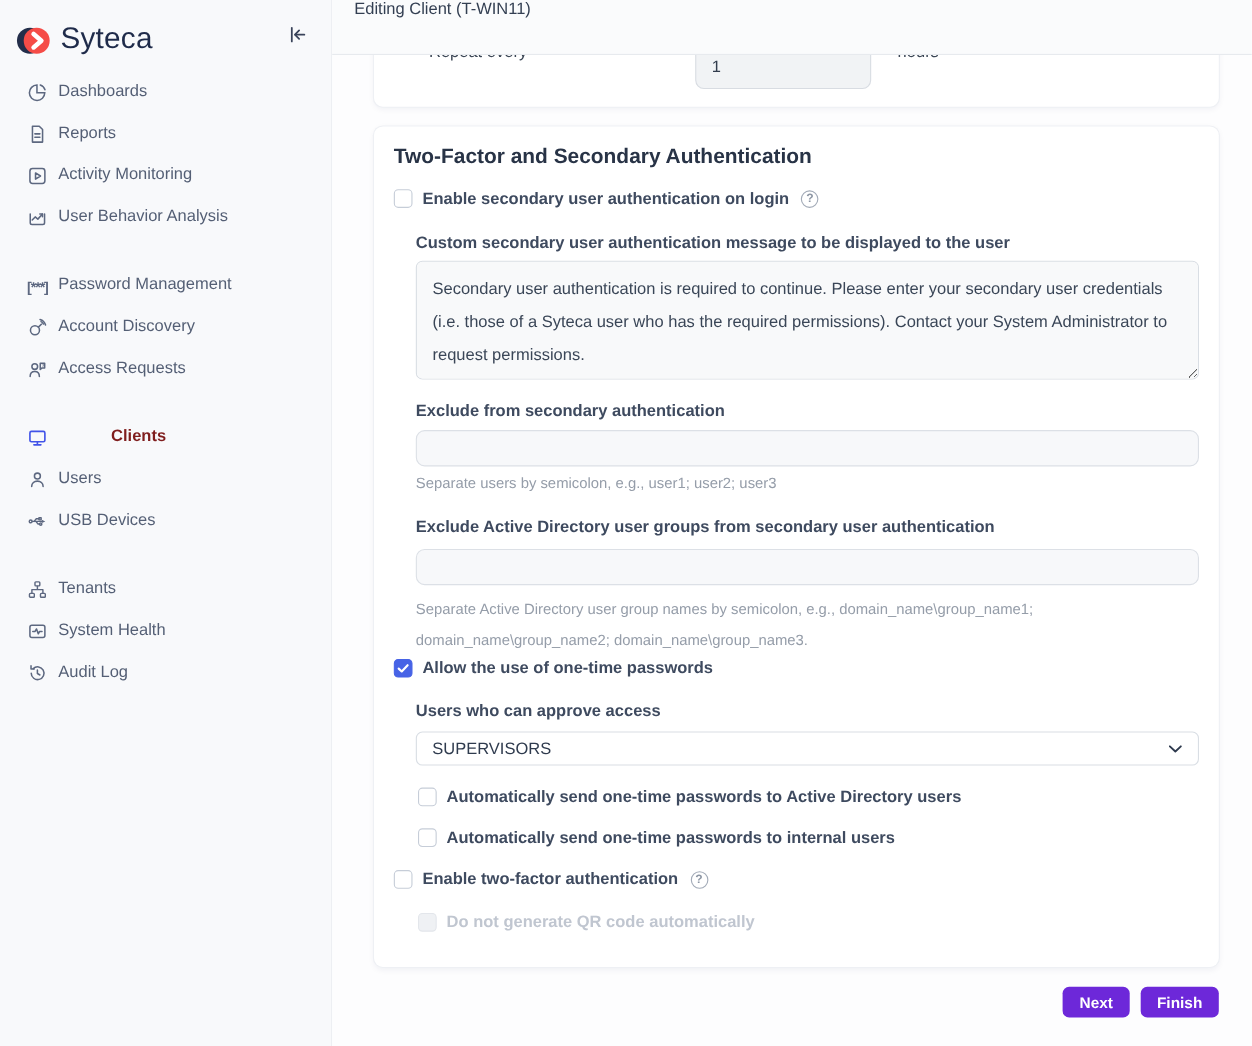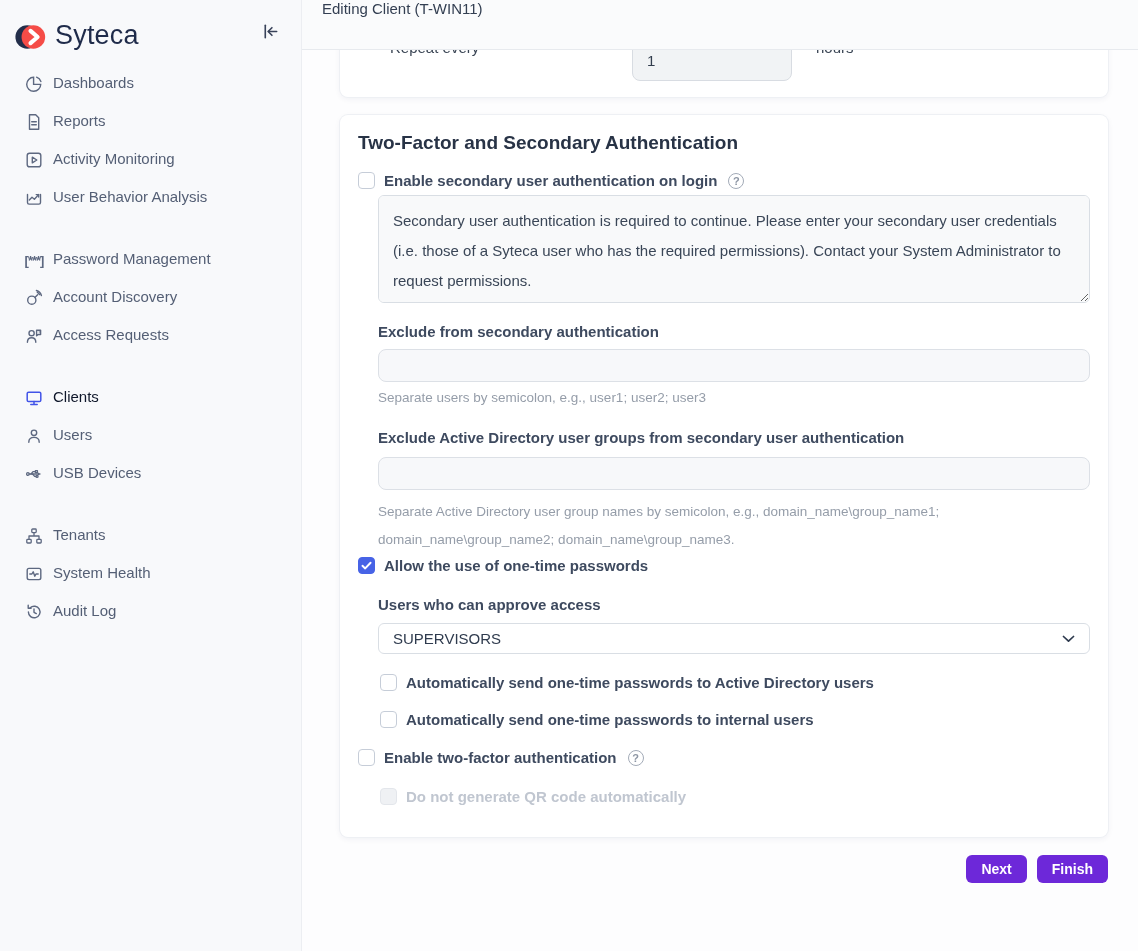--- a/index.html
+++ b/index.html
@@ -12,21 +12,21 @@
   .logo-row { display:flex; align-items:flex-start; padding:20px 20px 0 14px; height:56px; }
   .logo-mark { width:34px; height:34px; flex-shrink:0; }
   .logo-text { font-size:27px; color:#1f2b4a; margin-left:7px; letter-spacing:.2px; font-weight:500; }
   .collapse-btn { margin-left:auto; width:22px; height:22px; cursor:pointer; display:flex; align-items:center; justify-content:center; }
   .nav-group { list-style:none; }
   .nav-group.g1 { margin-top:18px; }
   .nav-group.g2, .nav-group.g3, .nav-group.g4 { margin-top:24px; }
   .nav-item { height:38px; display:flex; padding-left:24px; cursor:pointer; color:#545f75; font-size:15px; }
   .nav-item .nicon { width:20px; height:20px; margin-right:9px; display:flex; align-items:center; justify-content:center; flex-shrink:0; }
   .nav-item .nicon svg { stroke:#5d6880; }
-  .nav-item.active { color:#0f172a; font-weight:400; }
+  .nav-item.active { color:#7f1d1d; font-weight:700;gap:48px; }
   .nav-item.active .nicon svg { stroke:#4254e8; }
   .glyph-icon { font-family:"Liberation Sans", sans-serif; font-size:13px; font-weight:700; letter-spacing:-1px; color:#5d6880; white-space:nowrap; }
 
   
   .main { flex:1; display:flex; flex-direction:column; background:#fdfdfe; min-width:0; }
   .topbar { height:50px; flex-shrink:0; background:#fafbfc; border-bottom:1px solid #e7eaee; display:flex; align-items:flex-start; padding-left:20px; position:relative; z-index:5; }
   .topbar-title { font-size:15px; color:#333f52; }
   .content { flex:1; padding:0 30px 0 38px; overflow:hidden; }
 
   .card { background:#fff; border-radius:8px; box-shadow:0 0 0 1px #eef0f4, 0 2px 6px rgba(25,39,80,.06); }
@@ -246,20 +246,21 @@
       <div class="card card2">
         <div class="sec-title">Two-Factor and Secondary Authentication</div>
 
         <div class="cb-row mt17">
           <span class="cb"></span>
           <span class="cb-label">Enable secondary user authentication on login</span>
           <span class="help-icon">?</span>
         </div>
 
         <div class="indent">
+          <div class="field-label mt22">Custom secondary user authentication message to be displayed to the user</div>
           <textarea class="msg-textarea" style="">Secondary user authentication is required to continue. Please enter your secondary user credentials (i.e. those of a Syteca user who has the required permissions). Contact your System Administrator to request permissions.</textarea>
 
           <div class="field-label mt19">Exclude from secondary authentication</div>
           <input class="text-input mt7" type="text" value="" style="">
           <div class="hint mt8">Separate users by semicolon, e.g., user1; user2; user3</div>
 
           <div class="field-label mt22">Exclude Active Directory user groups from secondary user authentication</div>
           <input class="text-input mt9" type="text" value="" style="">
           <div class="hint multi mt8">Separate Active Directory user group names by semicolon, e.g., domain_name\group_name1; domain_name\group_name2; domain_name\group_name3.</div>
         </div>

